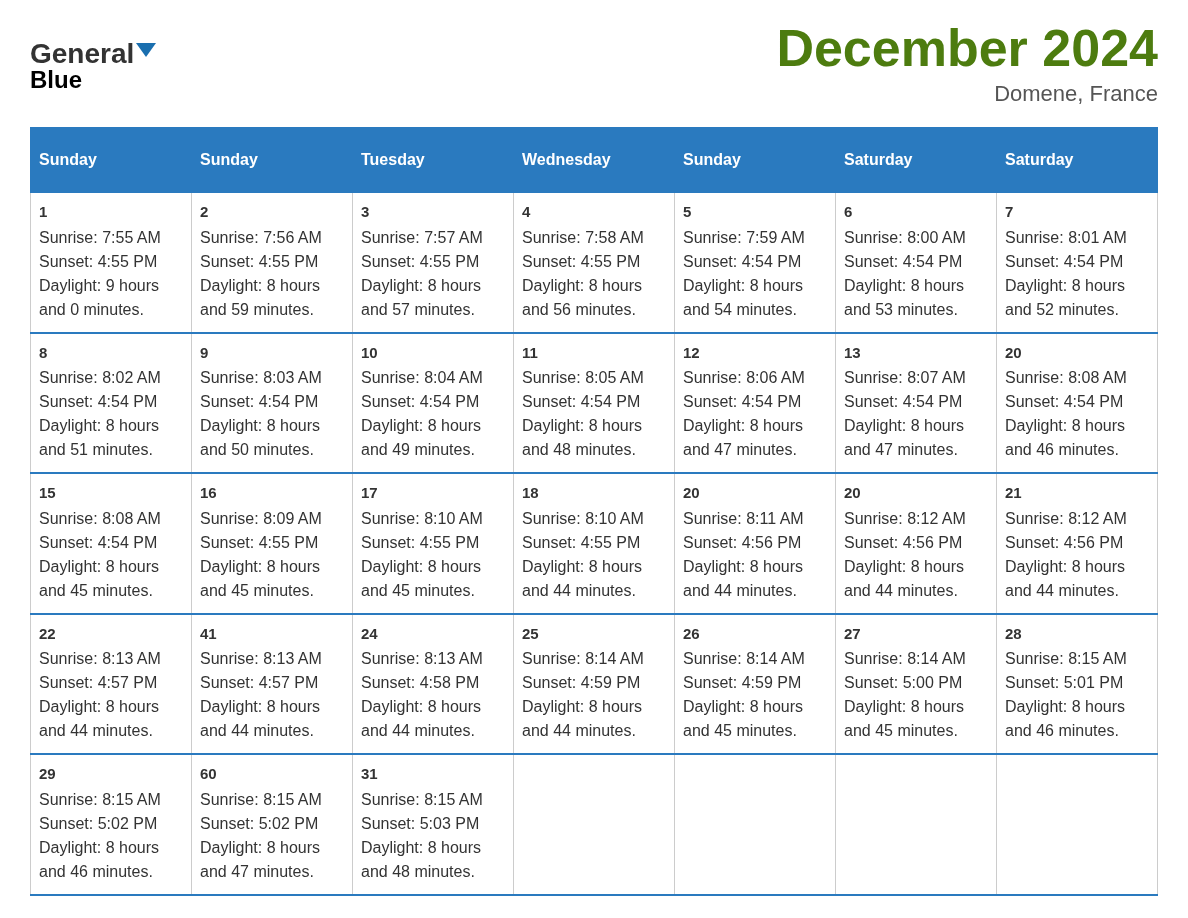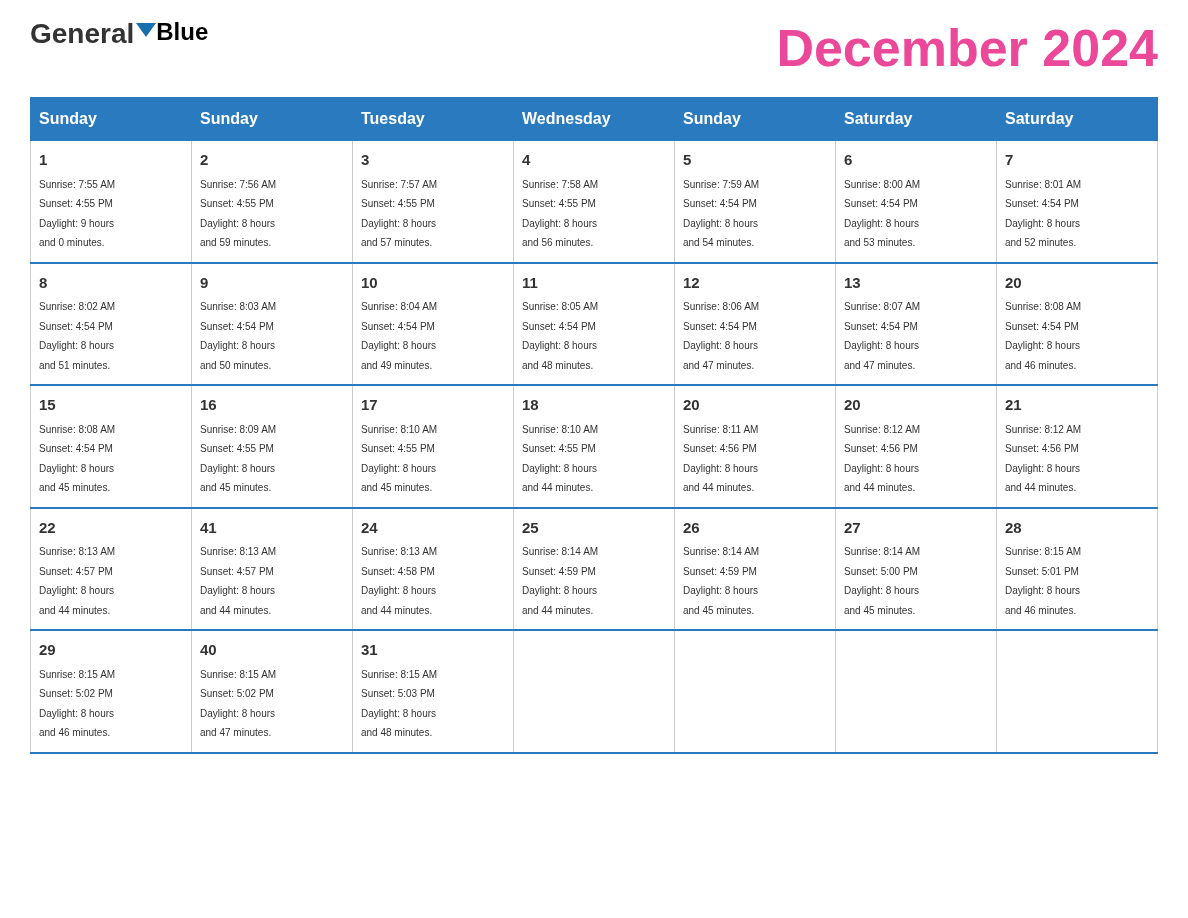--- a/index.html
+++ b/index.html
@@ -10,21 +10,23 @@
       color: #333;
     }
     .header {
       display: flex;
       justify-content: space-between;
       align-items: flex-start;
       margin-bottom: 20px;
     }
     .logo {
       display: flex;
+      flex-direction: column;
       line-height: 1;
+      margin-top: 20px;
     }
     .logo-general {
       font-size: 28px;
       font-weight: bold;
       color: #333;
     }
     .logo-blue {
       font-size: 24px;
       font-weight: bold;
       color: #000000;
@@ -40,41 +42,41 @@
       vertical-align: middle;
       position: relative;
       top: -4px;
     }
     .title-block {
       text-align: right;
     }
     .month-title {
       font-size: 52px;
       font-weight: bold;
-      color: #ec4899;
+      color: #4d7c0f;
       line-height: 1.1;
     }
     .location {
       font-size: 22px;
       color: #555;
       margin-top: 4px;
     }
     table {
       width: 100%;
       border-collapse: collapse;
       table-layout: fixed;
     }
     thead tr {
       background-color: #2a7abf;
     }
     thead th {
       color: #fff;
       font-size: 16px;
       font-weight: bold;
-      padding: 12px 8px;
+      padding: 23px 8px;
       text-align: left;
       border: 1px solid #2a7abf;
     }
     tbody td {
       vertical-align: top;
       padding: 8px 8px 10px 8px;
       border: 1px solid #ccc;
       font-size: 13px;
       line-height: 1.5;
       background: #fff;
@@ -82,21 +84,21 @@
     tbody tr {
       border-bottom: 2px solid #2a7abf;
     }
     .day-number {
       font-size: 15px;
       font-weight: bold;
       display: block;
       margin-bottom: 2px;
     }
     .day-info {
-      font-size: 10px;
+      font-size: 16px;
       color: #333;
     }
     .empty-cell {
       background: #fff;
     }
   </style>
 </head>
 <body>
 
 <div class="header">
@@ -104,20 +106,21 @@
     <div style="display:flex; align-items:center;">
       <span class="logo-general">General</span>
       <span class="logo-triangle"></span>
     </div>
     <div>
       <span class="logo-blue">Blue</span>
     </div>
   </div>
   <div class="title-block">
     <div class="month-title">December 2024</div>
+    <div class="location">Domene, France</div>
   </div>
 </div>
 
 <table>
   <thead>
     <tr>
       <th>Sunday</th>
       <th>Sunday</th>
       <th>Tuesday</th>
       <th>Wednesday</th>
@@ -246,21 +249,21 @@
         <span class="day-number">28</span>
         <span class="day-info">Sunrise: 8:15 AM<br>Sunset: 5:01 PM<br>Daylight: 8 hours<br>and 46 minutes.</span>
       </td>
       </tr>
       <tr>
         <td>
         <span class="day-number">29</span>
         <span class="day-info">Sunrise: 8:15 AM<br>Sunset: 5:02 PM<br>Daylight: 8 hours<br>and 46 minutes.</span>
       </td>
         <td>
-        <span class="day-number">40</span>
+        <span class="day-number">60</span>
         <span class="day-info">Sunrise: 8:15 AM<br>Sunset: 5:02 PM<br>Daylight: 8 hours<br>and 47 minutes.</span>
       </td>
         <td>
         <span class="day-number">31</span>
         <span class="day-info">Sunrise: 8:15 AM<br>Sunset: 5:03 PM<br>Daylight: 8 hours<br>and 48 minutes.</span>
       </td>
         <td class="empty-cell"></td>
         <td class="empty-cell"></td>
         <td class="empty-cell"></td>
         <td class="empty-cell"></td>

